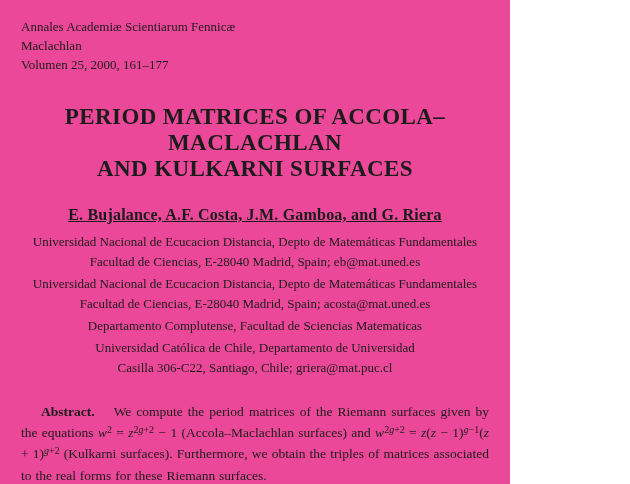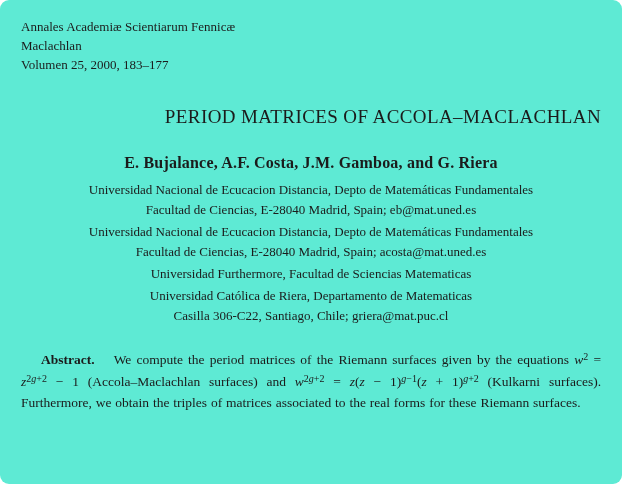--- a/index.html
+++ b/index.html
@@ -10,50 +10,50 @@
   body {
     width: 630px;
     height: 484px;
     overflow: hidden;
     color: #1b1b1b;
     font-family: "Liberation Serif", "DejaVu Serif", serif;
     -webkit-font-smoothing: antialiased;
   }
   .page {
     box-sizing: border-box;
-    width: 622px;
+    width: 510px;
     height: 484px;
     padding: 17px 21px 0 21px;
-    background: #5eead4;
-    border-radius: 9px;
+    background: #ec4899;
   }
   
   .journal {
     font-size: 13px;
     line-height: 19px;
     text-align: left;
   }
   
   .title {
     margin: 30px 0 0 0;
-    text-align: right;
-    font-size: 19px;
+    text-align: center;
+    font-size: 23px;
     line-height: 26px;
-    font-weight: normal;
+    font-weight: bold;
     letter-spacing: 0.4px;
   }
   .title-line { display: block; }
   
   .authors {
     margin-top: 22px;
     text-align: center;
     font-size: 16px;
     line-height: 22px;
     font-weight: bold;
     letter-spacing: 0.2px;
+    text-decoration: underline;
   }
   
   .affiliations {
     margin-top: 6px;
     text-align: center;
     font-size: 13px;
   }
   .aff-group + .aff-group { margin-top: 2px; }
   .aff-line { line-height: 20px; }
   
@@ -76,43 +76,44 @@
   .seg-si { font-size: 10px; position: relative; top: -4px; font-style: italic; }
 </style>
 </head>
 <body>
 
 <div class="page">
 
   <header class="journal">
     <div class="journal-line">Annales Academiæ Scientiarum Fennicæ</div>
     <div class="journal-line">Maclachlan</div>
-    <div class="journal-line">Volumen 25, 2000, 183–177</div>
+    <div class="journal-line">Volumen 25, 2000, 161–177</div>
   </header>
 
   <h1 class="title">
     <span class="title-line">PERIOD MATRICES OF ACCOLA–MACLACHLAN</span>
+    <span class="title-line">AND KULKARNI SURFACES</span>
   </h1>
 
   <div class="authors">E. Bujalance, A.F. Costa, J.M. Gamboa, and G. Riera</div>
 
   <div class="affiliations">
     <div class="aff-group">
       <div class="aff-line">Universidad Nacional de Ecucacion Distancia, Depto de Matemáticas Fundamentales</div>
       <div class="aff-line">Facultad de Ciencias, E-28040 Madrid, Spain; eb@mat.uned.es</div>
     </div>
     <div class="aff-group">
       <div class="aff-line">Universidad Nacional de Ecucacion Distancia, Depto de Matemáticas Fundamentales</div>
       <div class="aff-line">Facultad de Ciencias, E-28040 Madrid, Spain; acosta@mat.uned.es</div>
     </div>
     <div class="aff-group">
-      <div class="aff-line">Universidad Furthermore, Facultad de Sciencias Matematicas</div>
+      <div class="aff-line">Departamento Complutense, Facultad de Sciencias Matematicas</div>
     </div>
     <div class="aff-group">
-      <div class="aff-line">Universidad Católica de Riera, Departamento de Matematicas</div>
+      <div class="aff-line">Universidad Católica de Chile, Departamento de Universidad</div>
       <div class="aff-line">Casilla 306-C22, Santiago, Chile; griera@mat.puc.cl</div>
     </div>
   </div>
 
   <p class="abstract">
     <span class="abstract-label">Abstract.</span><span class="abstract-body"><span class="seg-p">We compute the period matrices of the Riemann surfaces given by the equations </span><span class="seg-m">w</span><span class="seg-s">2</span><span class="seg-p"> = </span><span class="seg-m">z</span><span class="seg-s">2</span><span class="seg-si">g</span><span class="seg-s">+2</span><span class="seg-p"> − 1 (Accola–Maclachlan surfaces) and </span><span class="seg-m">w</span><span class="seg-s">2</span><span class="seg-si">g</span><span class="seg-s">+2</span><span class="seg-p"> = </span><span class="seg-m">z</span><span class="seg-p">(</span><span class="seg-m">z</span><span class="seg-p"> − 1)</span><span class="seg-si">g</span><span class="seg-s">−1</span><span class="seg-p">(</span><span class="seg-m">z</span><span class="seg-p"> + 1)</span><span class="seg-si">g</span><span class="seg-s">+2</span><span class="seg-p"> (Kulkarni surfaces). Furthermore, we obtain the triples of matrices associated to the real forms for these Riemann surfaces.</span></span>
   </p>
 
 </div>
 

